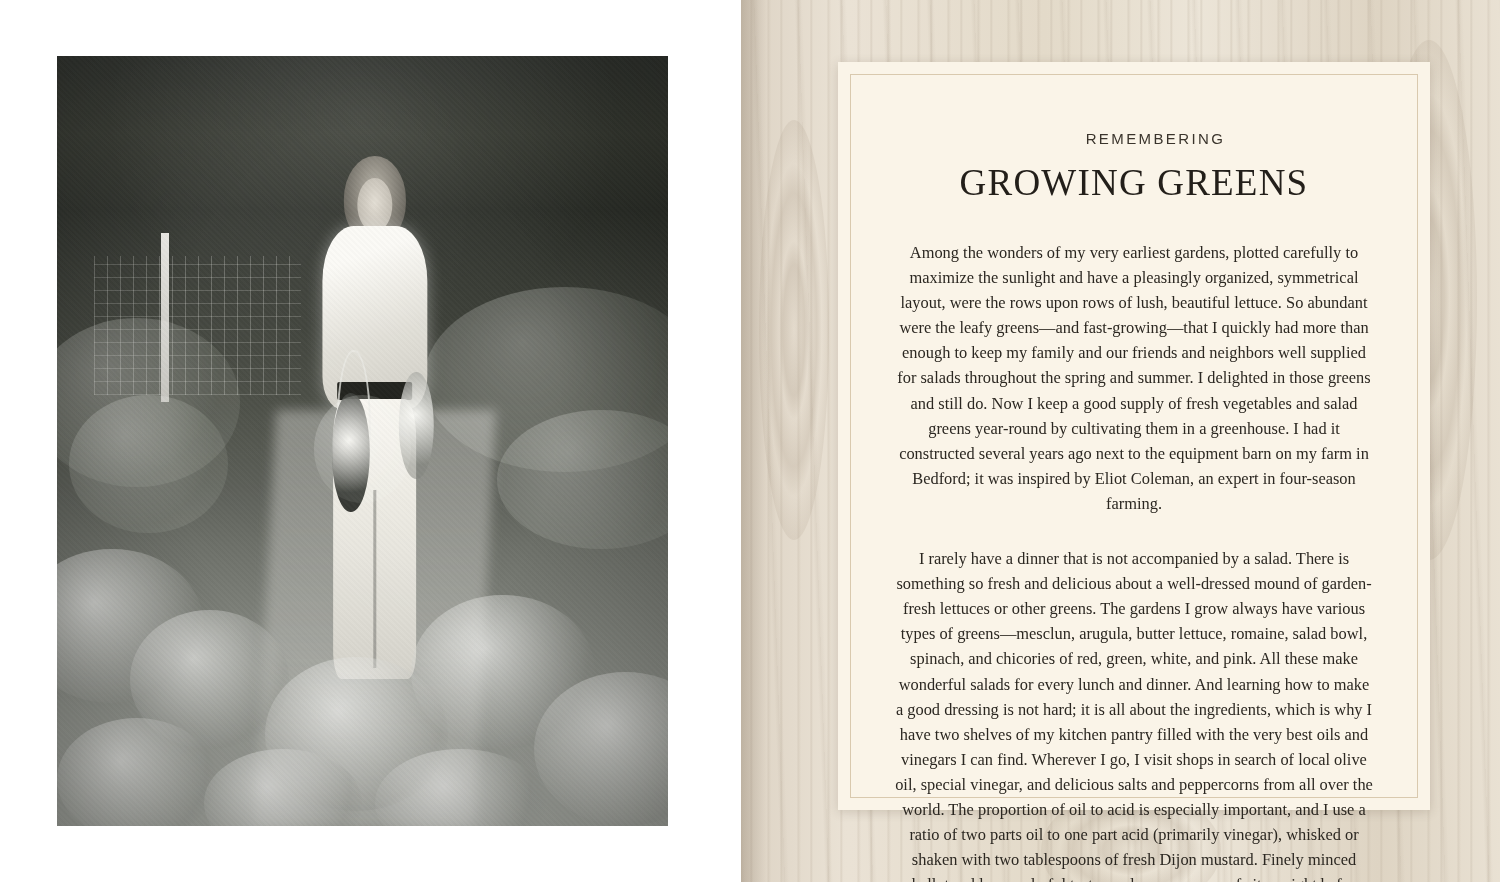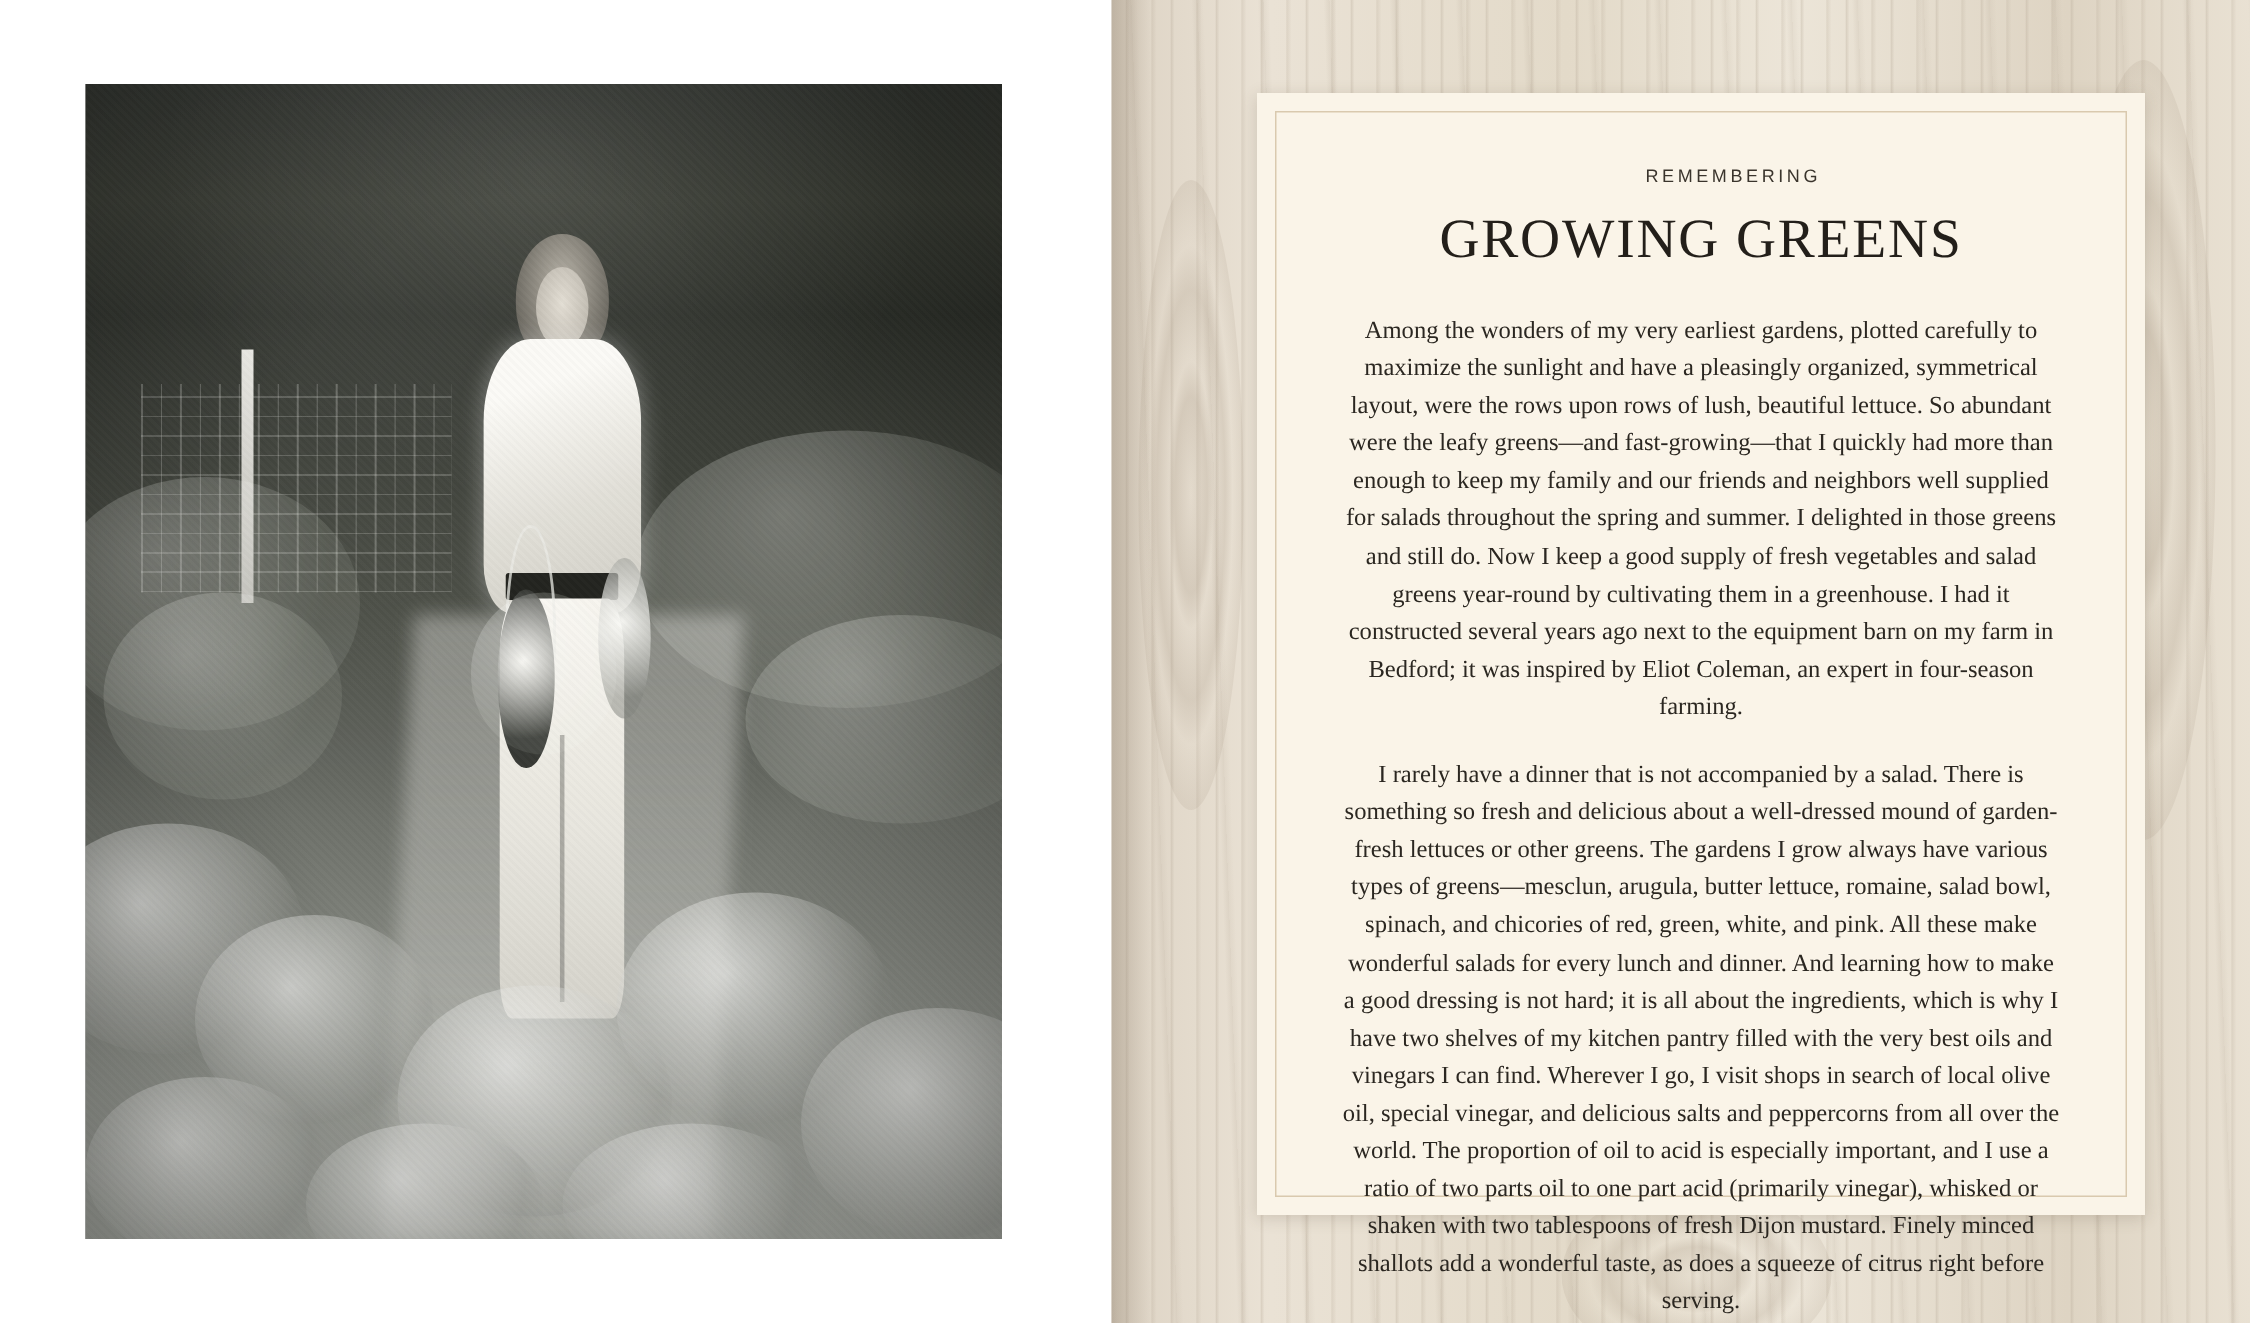--- a/index.html
+++ b/index.html
@@ -265,24 +265,24 @@
     top: 44px;
     right: 52px;
     bottom: 40px;
     display: flex;
     flex-direction: column;
     align-items: center;
     color: #2e2a24;
   }
   .eyebrow {
     font-family: "Liberation Sans", sans-serif;
-    font-size: 12px;
+    font-size: 15px;
     letter-spacing: 2.4px;
     color: #3a342c;
-    margin-top: 4px;
+    margin-top: 24px;
     padding-left: 43px;
   }
   .rule {
     width: 1px;
     height: 13px;
     background: #9a8f7d;
     margin: 6px 0 4px;
   }
   .headline {
     font-family: Liberation Serif, serif;
@@ -292,21 +292,21 @@
     color: #231f1a;
     margin: 4px 0 22px;
     text-align: center;
   }
   .body-text {
     font-family: "Liberation Serif", serif;
     font-size: 16.4px;
     line-height: 1.53;
     text-align: center;
     color: #2b2721;
-    margin: 4px 0 16px;
+    margin: 14px 0 16px;
     max-width: 478px;
   }
   .gutter-shadow {
     position: absolute;
     left: 741px;
     top: 0;
     width: 26px;
     height: 882px;
     background: linear-gradient(90deg, rgba(120,104,84,0.30), rgba(120,104,84,0.00));
     pointer-events: none;

